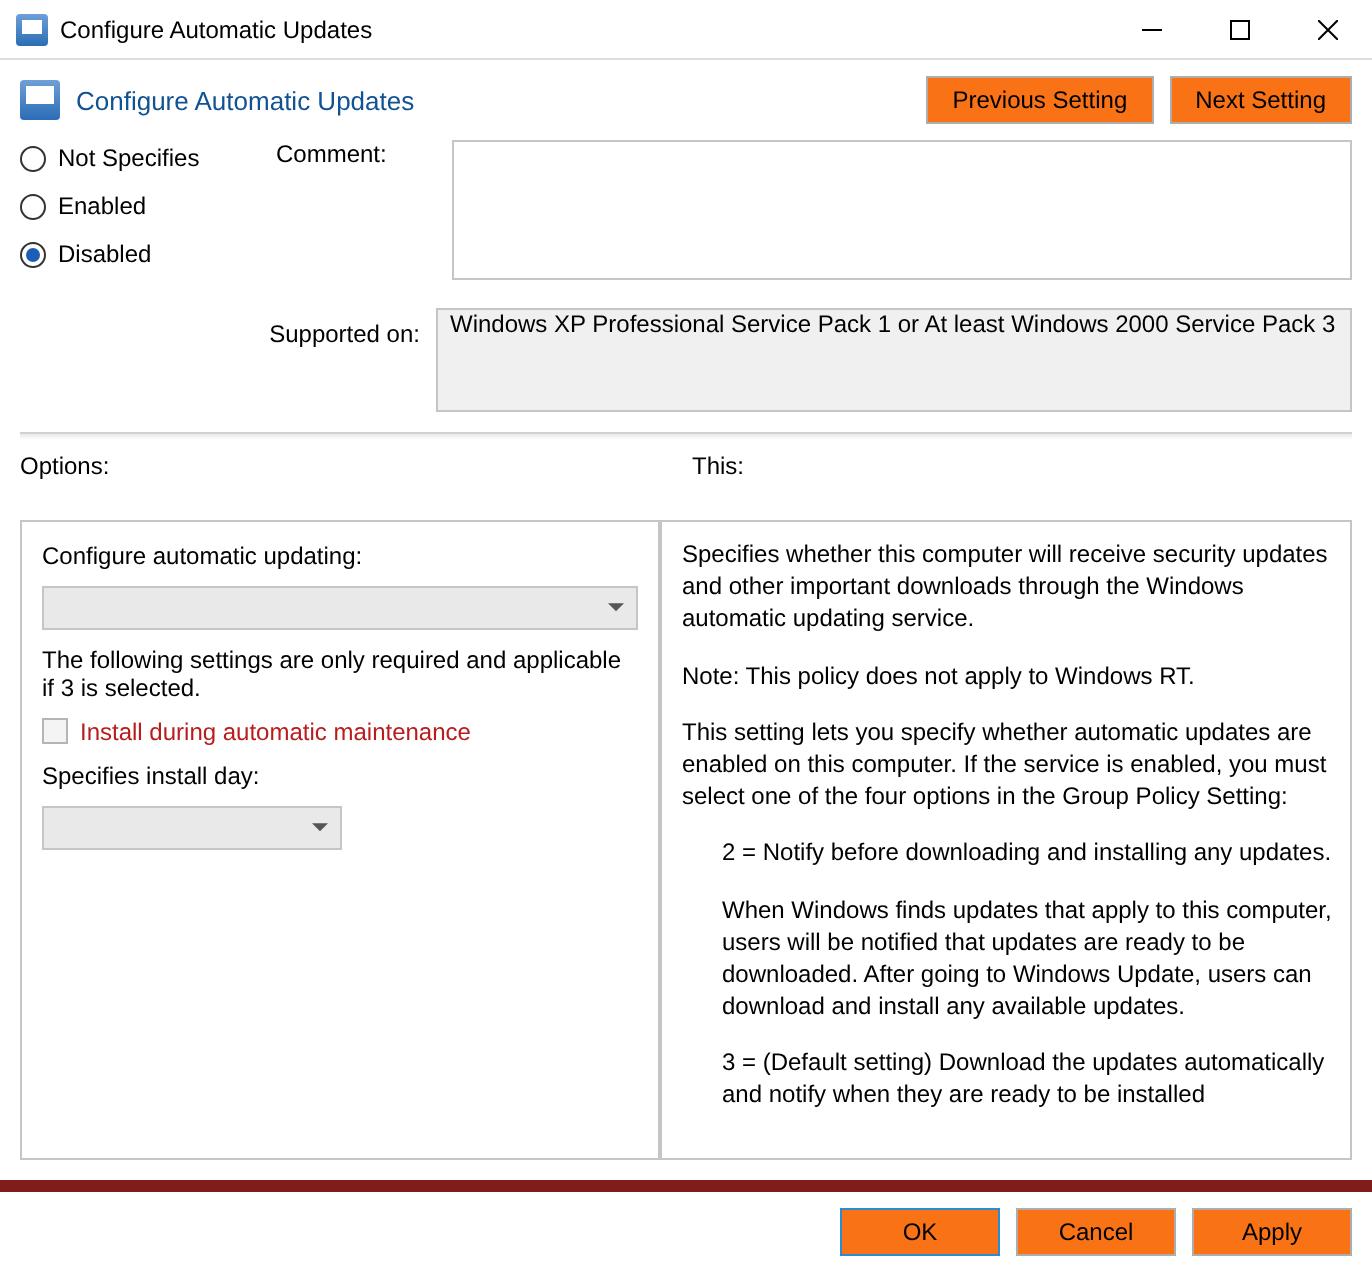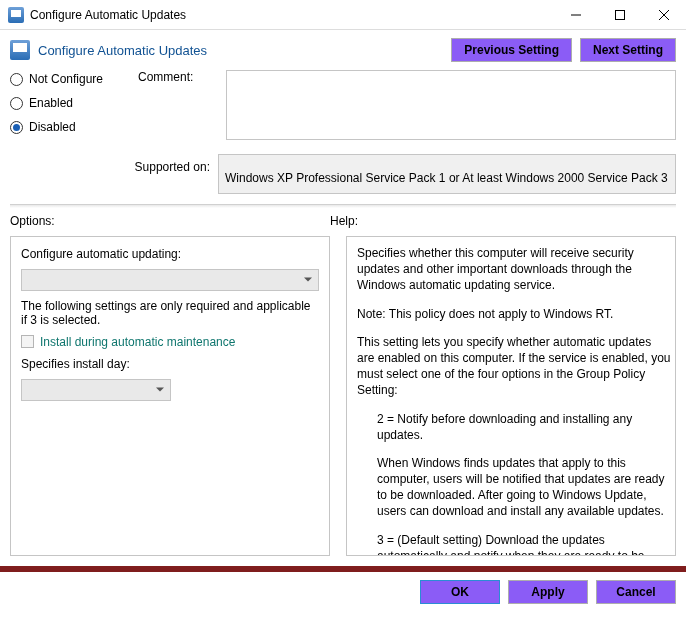--- a/index.html
+++ b/index.html
@@ -8,42 +8,42 @@
   .titlebar .icon { width: 16px; height: 16px; margin: 0 6px 0 8px; background: linear-gradient(#6ea0d8,#2a6db5); border-radius: 2px; position: relative; }
   .titlebar .icon::after { content: ""; position: absolute; inset: 3px 3px 6px 3px; background: #fff; }
   .titlebar .title { flex: 1; color: #000; }
   .winbtn { width: 44px; height: 30px; display: flex; align-items: center; justify-content: center; color: #000; }
   .client { padding: 8px 10px 10px 10px; }
   .headerbar { display: flex; align-items: center; gap: 8px; margin-bottom: 8px; }
   .headerbar .icon2 { width: 20px; height: 20px; background: linear-gradient(#6ea0d8,#2a6db5); border-radius: 2px; position: relative; }
   .headerbar .icon2::after { content: ""; position: absolute; inset: 3px 3px 8px 3px; background: #fff; }
   .headerbar .ht { font-size: 13px; color: #115293; }
   .spacer { flex: 1; }
-  button.flat { background: #8b5cf6; border: 1px solid #adadad; padding: 4px 12px; min-width: 80px; font-weight: bold; }
+  button.flat { background: #f97316; border: 1px solid #adadad; padding: 4px 12px; min-width: 80px; }
   .top-grid { display: grid; grid-template-columns: 120px 80px 1fr; gap: 4px 8px; align-items: start; }
   .radio-col { grid-row: 1 / span 3; display: flex; flex-direction: column; gap: 10px; padding-top: 2px; }
   .radio-row { display: flex; align-items: center; gap: 6px; }
   .radio { width: 13px; height: 13px; border: 1px solid #333; border-radius: 50%; display: inline-flex; align-items: center; justify-content: center; }
   .radio.sel::after { content: ""; width: 7px; height: 7px; background: #1a5fb4; border-radius: 50%; }
   .lab { color: #000; }
   textarea.comment { width: 100%; height: 70px; resize: none; border: 1px solid #c5c5c5; padding: 4px; font-family: inherit; overflow-y: scroll; }
   .supported-row { margin-top: 6px; display: grid; grid-template-columns: 200px 1fr; gap: 8px; align-items: start; }
   .supported-lab { text-align: right; padding-top: 6px; }
-  .supported-box { width: 100%; height: 40px; border: 1px solid #c5c5c5; background: #f0f0f0; padding: 16px 6px; color: #000; overflow-y: scroll; }
+  .supported-box { width: 100%; height: 52px; border: 1px solid #c5c5c5; background: #f0f0f0; padding: 0 6px; color: #000; overflow-y: scroll; }
   .divider { height: 4px; margin: 10px 0 6px 0; background: linear-gradient(#e8e8e8,#fff); border-top: 1px solid #d0d0d0; }
-  .midlabels { display: grid; grid-template-columns: 320px 1fr; }
-  .panels { display: grid; grid-template-columns: 320px 1fr; gap: 16px; margin-top: 8px; }
+  .midlabels { display: grid; grid-template-columns: 320px 1fr; gap: 16px; }
+  .panels { display: grid; grid-template-columns: 320px 1fr; gap: 0; margin-top: 20px; }
   .panel { border: 1px solid #c5c5c5; height: 320px; overflow: hidden; }
   .options-inner { padding: 10px; color: #000; display: flex; flex-direction: column; gap: 8px; }
   .combo { width: 100%; height: 22px; background: #e1e1e1; border: 1px solid #adadad; appearance: none; padding: 0 20px 0 6px; position: relative; }
   .combo-wrap { position: relative; }
   .combo-wrap::after { content: ""; position: absolute; right: 7px; top: 50%; transform: translateY(-30%); border: 4px solid transparent; border-top-color: #555; }
   .combo-narrow { width: 150px; }
   .combo-narrow2 { width: 90px; }
-  .chk { display: flex; align-items: flex-start; gap: 6px; color: #0f766e; }
+  .chk { display: flex; align-items: flex-start; gap: 6px; color: #b91c1c; }
   .chkbox { width: 13px; height: 13px; border: 1px solid #b5b5b5; background: #f4f4f4; }
   .help-inner { padding: 8px 4px 8px 10px; height: 100%; overflow-y: scroll; line-height: 1.35; }
   .help-inner p { margin: 0 0 12px 0; }
   .help-inner .indent { padding-left: 20px; }
   .footer { display: flex; justify-content: flex-end; gap: 8px; padding: 8px 10px; border-top: 6px solid #7f1d1d; }
   ::-webkit-scrollbar { width: 16px; }
   ::-webkit-scrollbar-track { background: #f0f0f0; }
   ::-webkit-scrollbar-thumb { background: #c2c2c2; border: 3px solid #f0f0f0; }
   ::-webkit-scrollbar-button { background: #f0f0f0; height: 16px; }
 </style>
@@ -77,21 +77,21 @@
     <div class="ht">Configure Automatic Updates</div>
     <div class="spacer"></div>
     <button class="flat">Previous Setting</button>
     <button class="flat">Next Setting</button>
   </div>
 
   <div class="top-grid">
     <div class="radio-col">
       <div class="radio-row">
         <span class="radio"></span>
-        <span class="lab">Not Configure</span>
+        <span class="lab">Not Specifies</span>
       </div>
       <div class="radio-row">
         <span class="radio"></span>
         <span class="lab">Enabled</span>
       </div>
       <div class="radio-row">
         <span class="radio sel"></span>
         <span class="lab">Disabled</span>
       </div>
     </div>
@@ -101,21 +101,21 @@
 
   <div class="supported-row">
     <div class="lab supported-lab">Supported on:</div>
     <div class="supported-box">Windows XP Professional Service Pack 1 or At least Windows 2000 Service Pack 3</div>
   </div>
 
   <div class="divider"></div>
 
   <div class="midlabels">
     <div class="lab">Options:</div>
-    <div class="lab">Help:</div>
+    <div class="lab">This:</div>
   </div>
 
   <div class="panels">
     <div class="panel">
       <div class="options-inner">
         <div class="lab">Configure automatic updating:</div>
         <div class="combo-wrap"><select class="combo" disabled=""></select></div>
         <div class="lab">The following settings are only required and applicable if 3 is selected.</div>
         <div class="chk">
           <span class="chkbox"></span>
@@ -134,15 +134,15 @@
         <p class="indent">When Windows finds updates that apply to this computer, users will be notified that updates are ready to be downloaded. After going to Windows Update, users can download and install any available updates.</p>
         <p class="indent">3 = (Default setting) Download the updates automatically and notify when they are ready to be installed</p>
 
       </div>
     </div>
   </div>
 </div>
 
 <div class="footer">
   <button class="flat" style="border-color:#2a8dd4">OK</button>
+  <button class="flat">Cancel</button>
   <button class="flat">Apply</button>
-  <button class="flat">Cancel</button>
 </div>
 
 </body></html>

